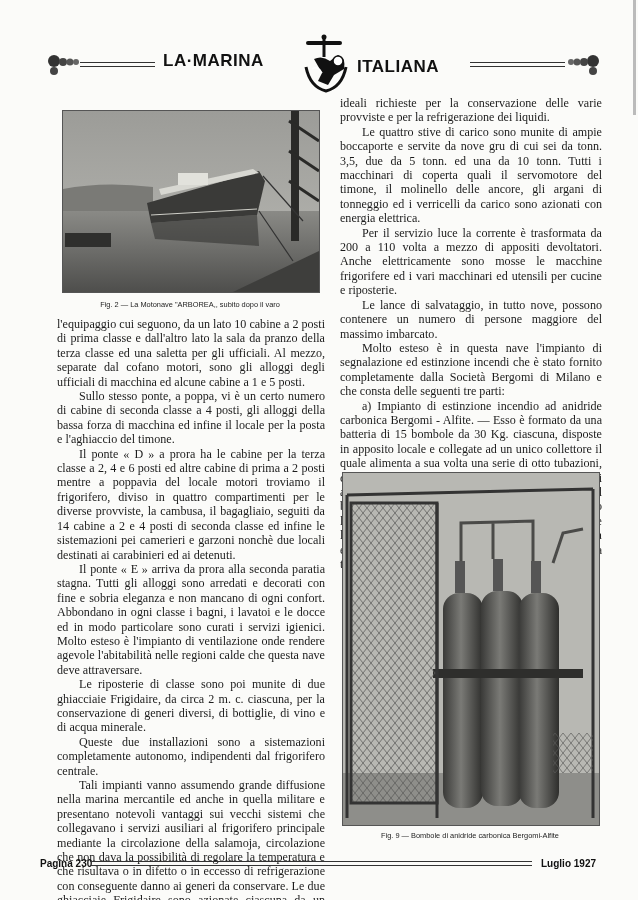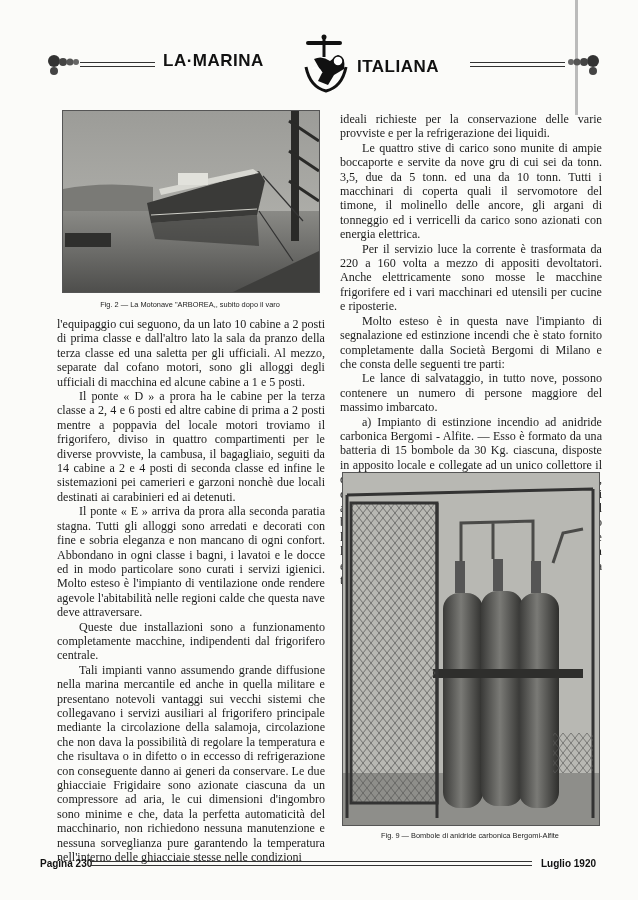--- a/index.html
+++ b/index.html
@@ -2,21 +2,21 @@
 <html><head>
 <meta charset="utf-8">
 <style>
   html, body { margin: 0; padding: 0; }
   body {
     width: 638px; height: 900px; background: #fbfbf9; position: relative; overflow: hidden;
     font-family: "Liberation Serif", "DejaVu Serif", serif; color: #1c1c1c;
   }
   .abs { position: absolute; }
   
-  .masthead { left: 0; top: 30px; width: 578px; height: 70px; }
+  .masthead { left: 0; top: 30px; width: 636px; height: 70px; }
   .hdr-rule { position: absolute; top: 62px; height: 3px; border-top: 1px solid #333; border-bottom: 1px solid #333; }
   .hdr-knob { position: absolute; top: 52px; width: 34px; height: 24px; }
   .hdr-title { position: absolute; top: 50px; font-family: "Liberation Sans", "DejaVu Sans", sans-serif; font-weight: bold; font-size: 17px; letter-spacing: 0.5px; color: #111; }
   .logo { position: absolute; left: 300px; top: 33px; width: 52px; height: 62px; }
   .side-mark { position:absolute; right: 0; top: 0; width: 3px; height: 115px; background:#bbb; }
 
   
   .col { position: absolute; font-size: 12.1px; line-height: 14.4px; text-align: justify; }
   .col p { margin: 0; }
   .col p.ind { text-indent: 22px; }
@@ -91,32 +91,34 @@
 
     <path d="M170 181 L256 140 L256 181 Z" fill="#3e3e3c"></path>
 
     <rect x="2" y="122" width="46" height="14" fill="#2f2f2d"></rect>
   </svg>
 </div>
 <div class="caption" style="left:62px;top:300px;width:256px;">Fig. 2 — La Motonave "ARBOREA,, subito dopo il varo</div>
 
 <div class="col" style="left:57px;top:317px;width:268px;">
   <p>l'equipaggio cui seguono, da un lato 10 cabine a 2 posti di prima classe e dall'altro lato la sala da pranzo della terza classe ed una saletta per gli ufficiali. Al mezzo, separate dal cofano motori, sono gli alloggi degli ufficiali di macchina ed alcune cabine a 1 e 5 posti.</p>
+  <p class="ind">Sullo stesso ponte, a poppa, vi è un certo numero di cabine di seconda classe a 4 posti, gli alloggi della bassa forza di macchina ed infine il locale per la posta e l'aghiaccio del timone.</p>
   <p class="ind">Il ponte « D » a prora ha le cabine per la terza classe a 2, 4 e 6 posti ed altre cabine di prima a 2 posti mentre a poppavia del locale motori troviamo il frigorifero, diviso in quattro compartimenti per le diverse provviste, la cambusa, il bagagliaio, seguiti da 14 cabine a 2 e 4 posti di seconda classe ed infine le sistemazioni pei camerieri e garzoni nonchè due locali destinati ai carabinieri ed ai detenuti.</p>
   <p class="ind">Il ponte « E » arriva da prora alla seconda paratia stagna. Tutti gli alloggi sono arredati e decorati con fine e sobria eleganza e non mancano di ogni confort. Abbondano in ogni classe i bagni, i lavatoi e le docce ed in modo particolare sono curati i servizi igienici. Molto esteso è l'impianto di ventilazione onde rendere agevole l'abitabilità nelle regioni calde che questa nave deve attraversare.</p>
-  <p class="ind">Queste due installazioni sono a funzionamento completamente macchine, indipendenti dal frigorifero centrale.</p>
+  <p class="ind">Le riposterie di classe sono poi munite di due ghiacciaie Frigidaire, da circa 2 m. c. ciascuna, per la conservazione di generi diversi, di bottiglie, di vino e di acqua minerale.</p>
+  <p class="ind">Queste due installazioni sono a sistemazioni completamente autonomo, indipendenti dal frigorifero centrale.</p>
   <p class="ind">Tali impianti vanno assumendo grande diffusione nella marina mercantile ed anche in quella militare e presentano notevoli vantaggi sui vecchi sistemi che collegavano i servizi ausiliari al frigorifero principale mediante la circolazione della salamoja, circolazione che non dava la possibilità di regolare la temperatura e che risultava o in difetto o in eccesso di refrigerazione con conseguente danno ai generi da conservare. Le due ghiacciaie Frigidaire sono azionate ciascuna da un compressore ad aria, le cui dimensioni d'ingombro sono minime e che, data la perfetta automaticità del macchinario, non richiedono nessuna manutenzione e nessuna sorveglianza pure garantendo la temperatura nell'interno delle ghiacciaie stesse nelle condizioni</p>
 </div>
 
-<div class="col" style="left:340px;top:96px;width:262px;margin-top:16px;">
+<div class="col" style="left:340px;top:96px;width:262px;">
   <p>ideali richieste per la conservazione delle varie provviste e per la refrigerazione dei liquidi.</p>
   <p class="ind">Le quattro stive di carico sono munite di ampie boccaporte e servite da nove gru di cui sei da tonn. 3,5, due da 5 tonn. ed una da 10 tonn. Tutti i macchinari di coperta quali il servomotore del timone, il molinello delle ancore, gli argani di tonneggio ed i verricelli da carico sono azionati con energia elettrica.</p>
-  <p class="ind">Per il servizio luce la corrente è trasformata da 220 a 160 volta a mezzo di appositi devoltatori. Anche elettricamente sono mosse le macchine frigorifere ed i vari macchinari ed utensili per cucine e riposterie.</p>
+  <p class="ind">Per il servizio luce la corrente è trasformata da 200 a 110 volta a mezzo di appositi devoltatori. Anche elettricamente sono mosse le macchine frigorifere ed i vari macchinari ed utensili per cucine e riposterie.</p>
+  <p class="ind">Le lance di salvataggio, in tutto nove, possono contenere un numero di persone maggiore del massimo imbarcato.</p>
   <p class="ind">Molto esteso è in questa nave l'impianto di segnalazione ed estinzione incendi che è stato fornito completamente dalla Società Bergomi di Milano e che consta delle seguenti tre parti:</p>
-  <p class="ind">Le lance di salvataggio, in tutto nove, possono contenere un numero di persone maggiore del massimo imbarcato.</p>
   <p class="ind"><span class="it">a) Impianto di estinzione incendio ad anidride carbonica Bergomi - Alfite.</span><span> — Esso è formato da una batteria di 15 bombole da 30 Kg. ciascuna, disposte in apposito locale e collegate ad un unico collettore il quale alimenta a sua volta una serie di otto tubazioni, che portano l'anidride carbonica nelle stive e negli altri locali da difendere, quali il locale posta ed il bagagliaio. Per mezzo di uno speciale dispositivo l'anidride carbonica, che esce dalle bombole percorre le suddette tubazioni sotto forma liquida, cosicchè la espansione può verificarsi soltanto all'estremità della tubazione che sbocca nei singoli locali.</span></p>
 </div>
 
 <div class="fig" style="left:342px;top:472px;width:256px;height:352px;background:#b2b2ae;">
   <svg width="256" height="352" viewBox="0 0 256 352">
     <defs>
       <pattern id="mesh" width="8" height="10" patternUnits="userSpaceOnUse">
         <path d="M0 5 L4 0 L8 5 L4 10 Z" fill="none" stroke="#5a5a58" stroke-width="1"></path>
       </pattern>
       <linearGradient id="cyl" x1="0" y1="0" x2="1" y2="0">
@@ -144,13 +146,13 @@
     <rect x="8" y="30" width="86" height="300" fill="none" stroke="#333" stroke-width="3"></rect>
 
     <path d="M4 22 L250 16 M4 22 L4 345 M250 16 L250 345 M94 30 L94 345" stroke="#333" stroke-width="3"></path>
     <rect x="210" y="260" width="40" height="40" fill="url(#mesh)" opacity="0.7"></rect>
   </svg>
 </div>
 <div class="caption" style="left:342px;top:831px;width:256px;">Fig. 9 — Bombole di anidride carbonica Bergomi-Alfite</div>
 
 <div class="footer-text" style="left:40px;">Pagina 230</div>
 <div class="footer-rule"></div>
-<div class="footer-text" style="left:541px;">Luglio 1920</div>
+<div class="footer-text" style="left:541px;">Luglio 1927</div>
 
 </body></html>

